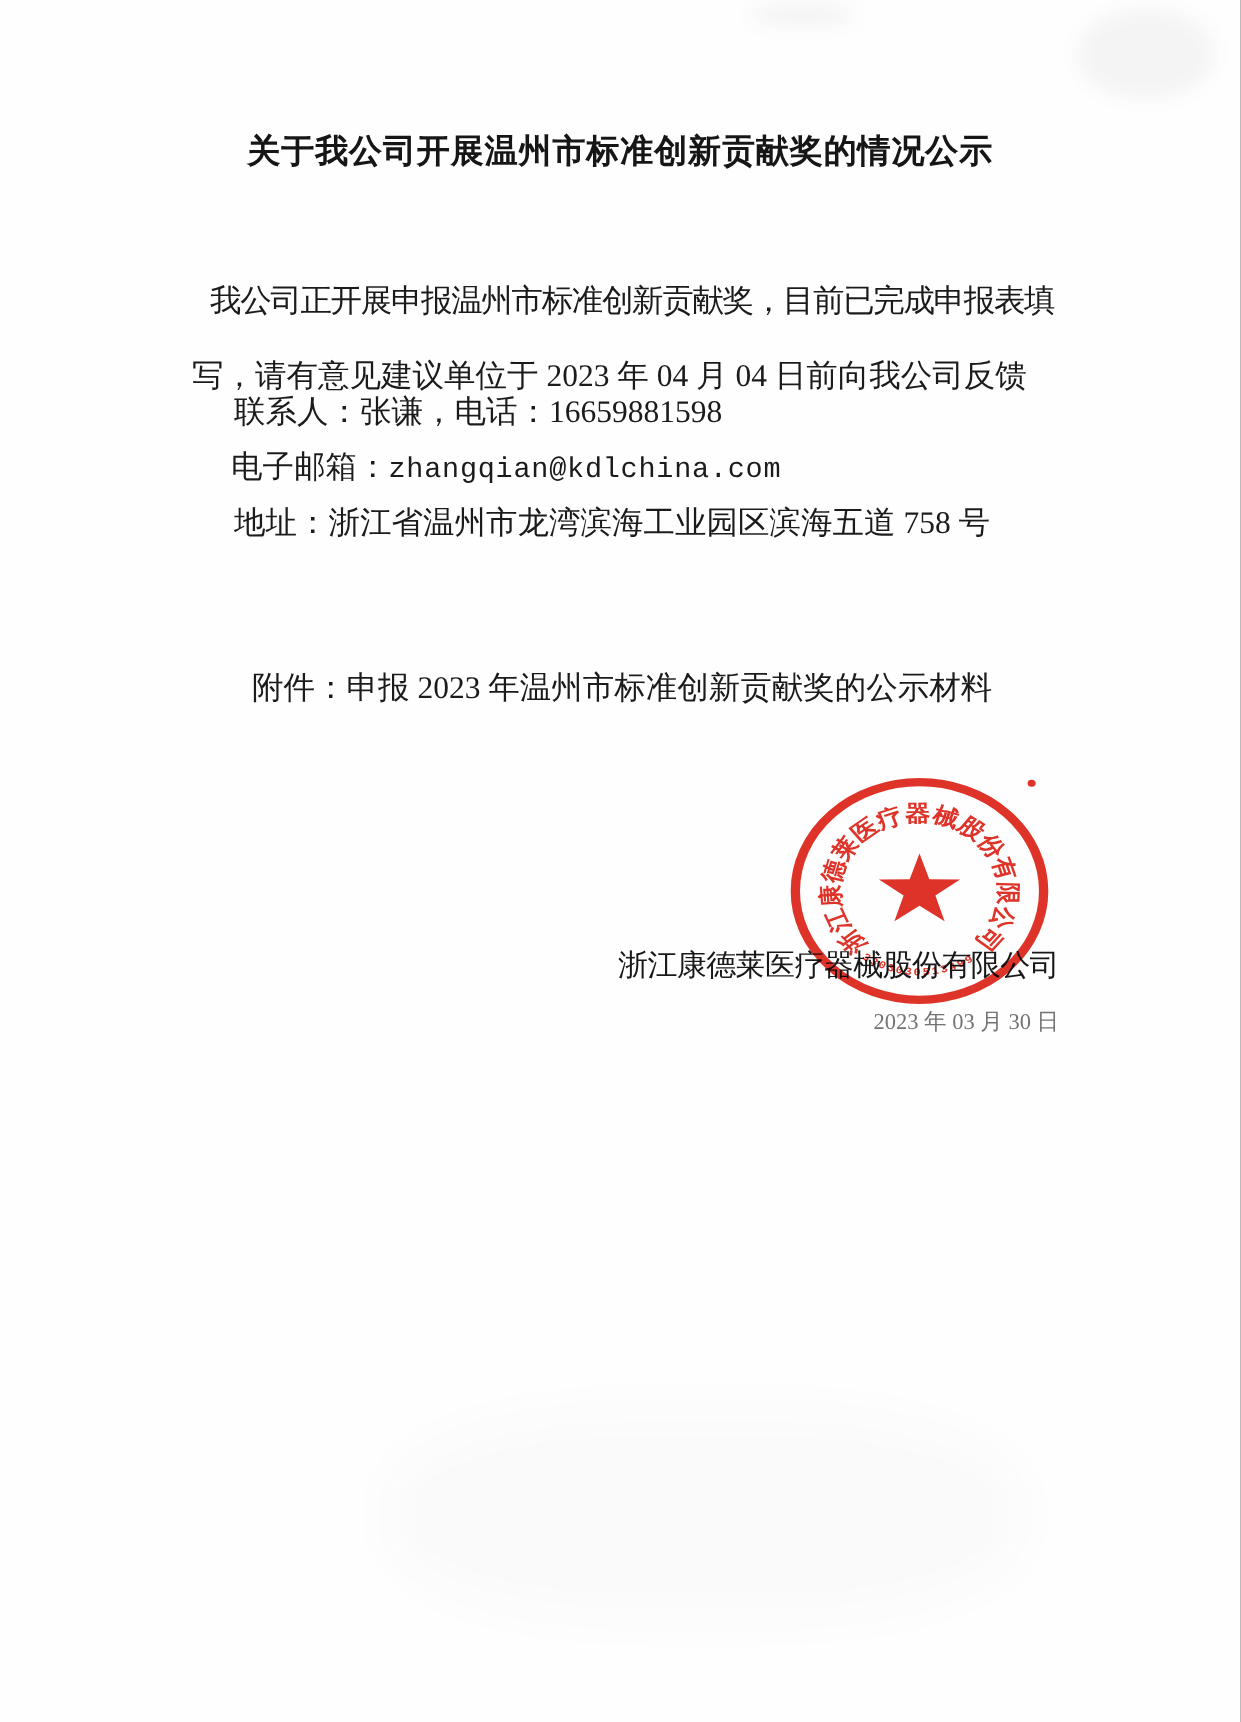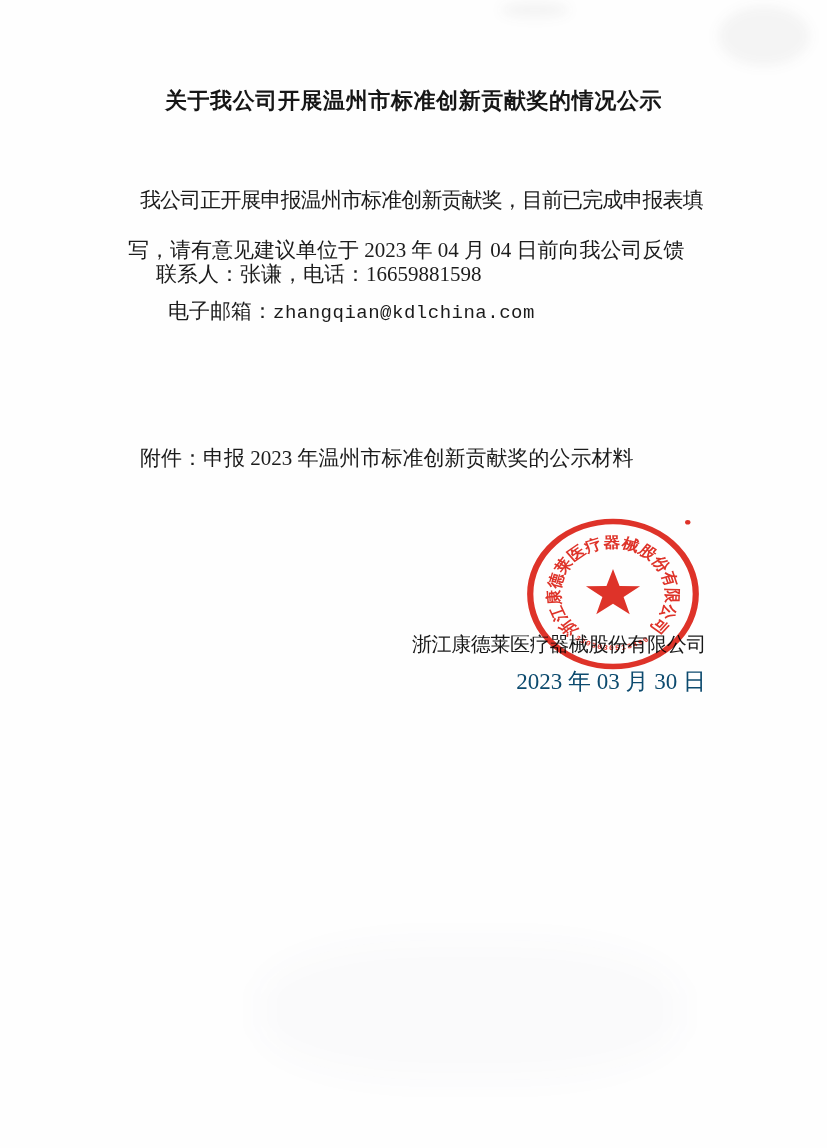--- a/index.html
+++ b/index.html
@@ -20,38 +20,38 @@
     color:#161616;
   }
   .line{
     position:absolute;
     font-size:21px;line-height:28px;white-space:pre;
     color:#1b1b1b;
   }
   .para-l1{left:140px;top:186px;letter-spacing:-0.9px;}
   .para-l2{left:128px;top:223px;margin-top:13px;}
   .contact-line{left:156px;top:260px;}
-  .email-line{left:168px;top:297px;}
+  .email-line{left:154px;top:297px;}
   .address-line{left:156px;top:334px;}
-  .attachment-line{left:140px;top:444px;text-align:right;}
+  .attachment-line{left:168px;top:444px;text-align:right;}
   .mono{
     font-family:"Liberation Mono","DejaVu Sans Mono",monospace;
     font-size:19px;letter-spacing:0.5px;
   }
   .signature{
     position:absolute;right:121px;top:630px;
     text-align:right;
   }
   .sig-company{
     font-size:20px;line-height:28px;letter-spacing:-0.4px;
     color:#181818;
   }
   .sig-date{
-    font-size:23px;line-height:28px;margin-top:10px;
-    white-space:pre;color:#0c4a6e;
+    font-size:15px;line-height:28px;margin-top:10px;
+    white-space:pre;color:#737373;
   }
   .stamp{
     position:absolute;left:524px;top:516px;
     width:178px;height:156px;
     mix-blend-mode:multiply;opacity:0.93;
     pointer-events:none;
   }
   .smudge{
     position:absolute;border-radius:50%;
     background:rgba(60,60,60,0.05);
@@ -72,20 +72,21 @@
 
   <div class="doc-title">关于我公司开展温州市标准创新贡献奖的情况公示</div>
 
   <div class="line para-l1">我公司正开展申报温州市标准创新贡献奖，目前已完成申报表填</div>
   <div class="line para-l2">写，请有意见建议单位于 2023 年 04 月 04 日前向我公司反馈</div>
 
   <div class="line contact-line"><span>联系人：张谦，电话：</span><span>16659881598</span></div>
 
   <div class="line email-line"><span>电子邮箱：</span><span class="mono">zhangqian@kdlchina.com</span></div>
 
+  <div class="line address-line">地址：浙江省温州市龙湾滨海工业园区滨海五道 758 号</div>
 
   <div class="line attachment-line">附件：申报 2023 年温州市标准创新贡献奖的公示材料</div>
 
   <div class="signature">
     <div class="sig-company">浙江康德莱医疗器械股份有限公司</div>
     <div class="sig-date">2023 年 03 月 30 日</div>
   </div>
 
   <svg class="stamp" viewBox="0 0 200 200" preserveAspectRatio="none" xmlns="http://www.w3.org/2000/svg">
     <defs>

